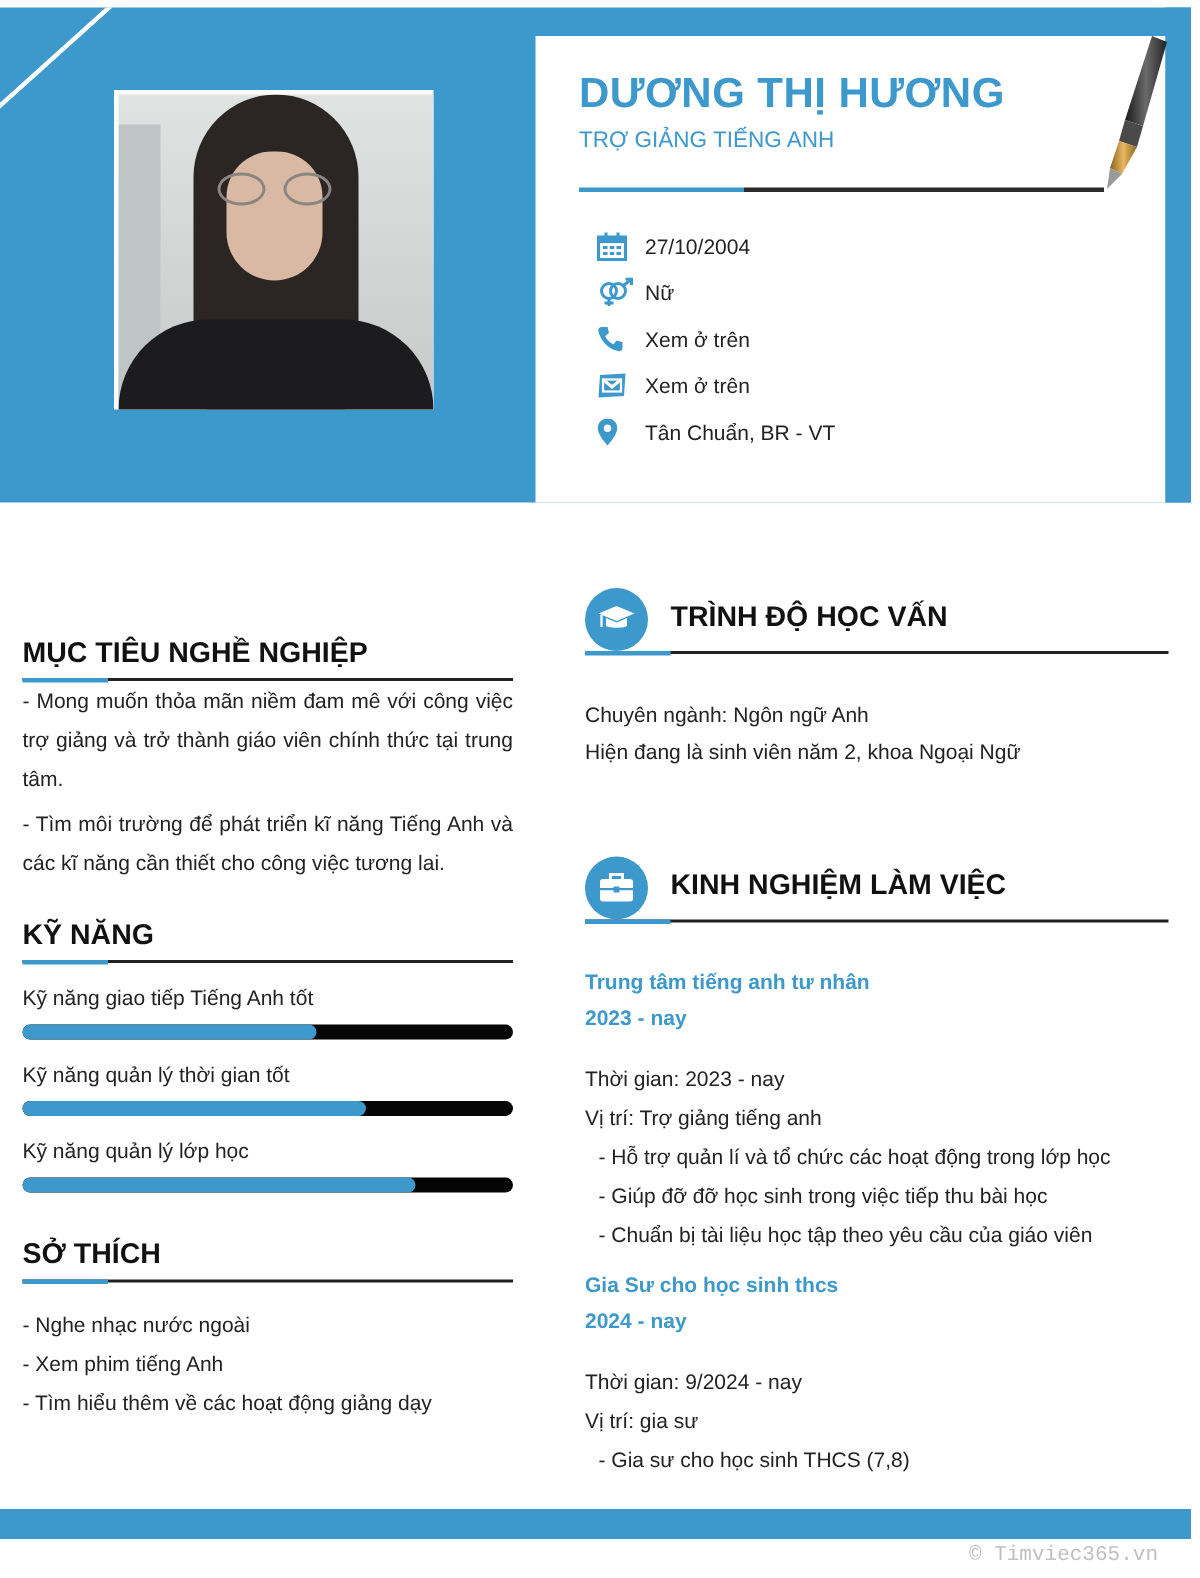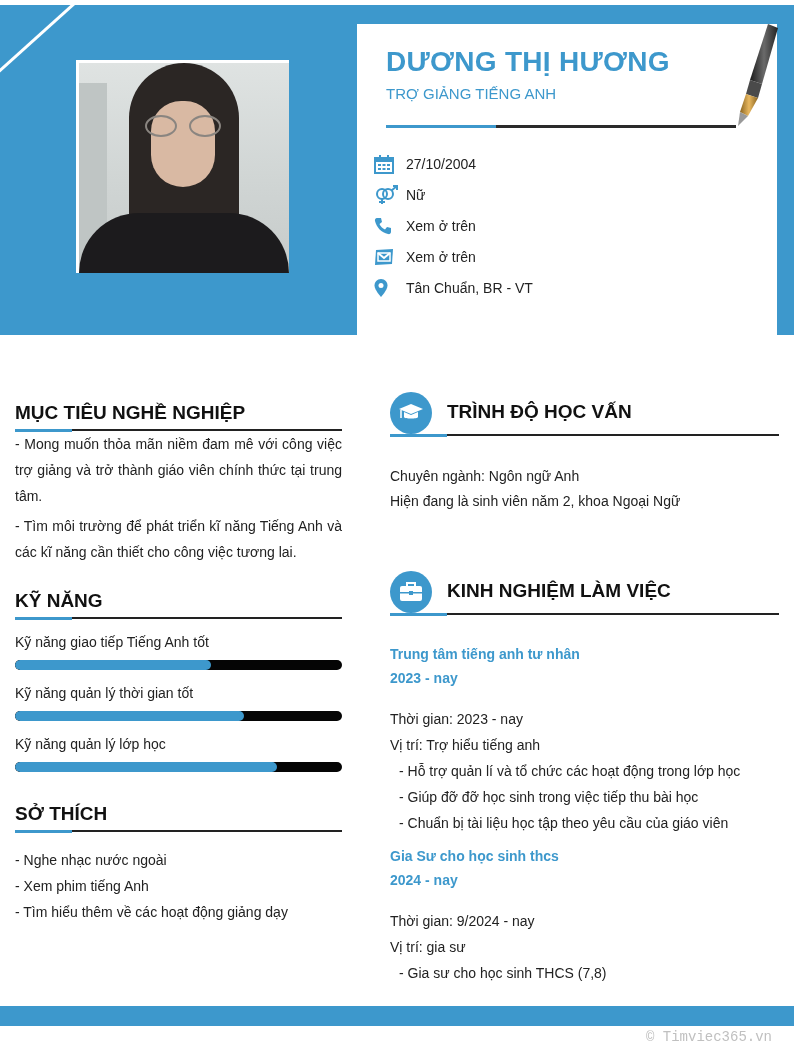--- a/index.html
+++ b/index.html
@@ -21,27 +21,27 @@
     .photo .wall-strip { position: absolute; left: 0; top: 20px; width: 28px; height: 190px; background: #bfc5c4; }
 
     .info-card { position: absolute; left: 357px; top: 24px; width: 420px; height: 311px; background: #ffffff; }
     .right-blue { position: absolute; left: 777px; top: 5px; width: 17px; height: 330px; background: #3d98cc; }
     .name { position: absolute; left: 386px; top: 46px; font-size: 28px; font-weight: bold; color: #3d98cc; letter-spacing: 0.3px; white-space: nowrap; }
     .job-title { position: absolute; left: 386px; top: 85px; font-size: 15px; color: #3d98cc; white-space: nowrap; }
     .title-line-blue { position: absolute; left: 386px; top: 125px; width: 110px; height: 3px; background: #3d98cc; }
     .title-line-dark { position: absolute; left: 496px; top: 125px; width: 240px; height: 3px; background: #2a2a2a; }
     .pen { position: absolute; left: 728px; top: 22px; width: 50px; height: 110px; }
 
-    .contact-list { position: absolute; left: 374px; top: 148px; }
+    .contact-list { position: absolute; left: 398px; top: 148px; }
     .contact-row { display: flex; align-items: center; height: 31px; }
     .contact-row .ico { width: 32px; height: 20px; display: flex; align-items: center; color: #3d98cc; }
     .contact-row .val { font-size: 14px; color: #222; white-space: nowrap; }
 
     
-    .section-title { font-size: 19px; font-weight: bold; color: #111; white-space: nowrap; }
+    .section-title { font-size: 19px; font-weight: bold; color: #111; white-space: nowrap; margin-top: 23px; }
     .rule { position: relative; height: 2px; background: #222; margin-top: 5px; }
     .rule::before { content: ""; position: absolute; left: 0; top: 0; width: 57px; height: 3px; background: #3d98cc; }
     .left-col { position: absolute; left: 15px; width: 327px; }
     .obj-text { font-size: 14px; line-height: 26px; text-align: justify; color: #222; margin-top: 4px; }
     .skill { margin-top: 0; }
     .skill-name { font-size: 14px; color: #222; height: 20px; line-height: 20px; }
     .skill-bar { position: relative; height: 10px; border-radius: 5px; background: #050505; margin-top: 8px; margin-bottom: 13px; overflow: hidden; }
     .skill-fill { position: absolute; left: 0; top: 0; height: 10px; border-radius: 5px; background: #3d98cc; }
     .hobby { font-size: 14px; line-height: 26px; color: #222; }
 
@@ -235,21 +235,21 @@
     <div class="rsec-title">KINH NGHIỆM LÀM VIỆC</div>
     <div class="rsec-rule"></div>
   </div>
   <div style="height: 25px;"></div>
 
   <div>
     <div class="job-company">Trung tâm tiếng anh tư nhân</div>
     <div class="job-company">2023 - nay</div>
     <div style="height: 16px;"></div>
     <div class="job-line">Thời gian: 2023 - nay</div>
-    <div class="job-line">Vị trí: Trợ hiểu tiếng anh</div>
+    <div class="job-line">Vị trí: Trợ giảng tiếng anh</div>
     <div class="job-bullet">- Hỗ trợ quản lí và tổ chức các hoạt động trong lớp học</div>
     <div class="job-bullet">- Giúp đỡ đỡ học sinh trong việc tiếp thu bài học</div>
     <div class="job-bullet">- Chuẩn bị tài liệu học tập theo yêu cầu của giáo viên</div>
   </div>
 
   <div style="height: 8px;"></div>
 
   <div>
     <div class="job-company">Gia Sư cho học sinh thcs</div>
     <div class="job-company">2024 - nay</div>

